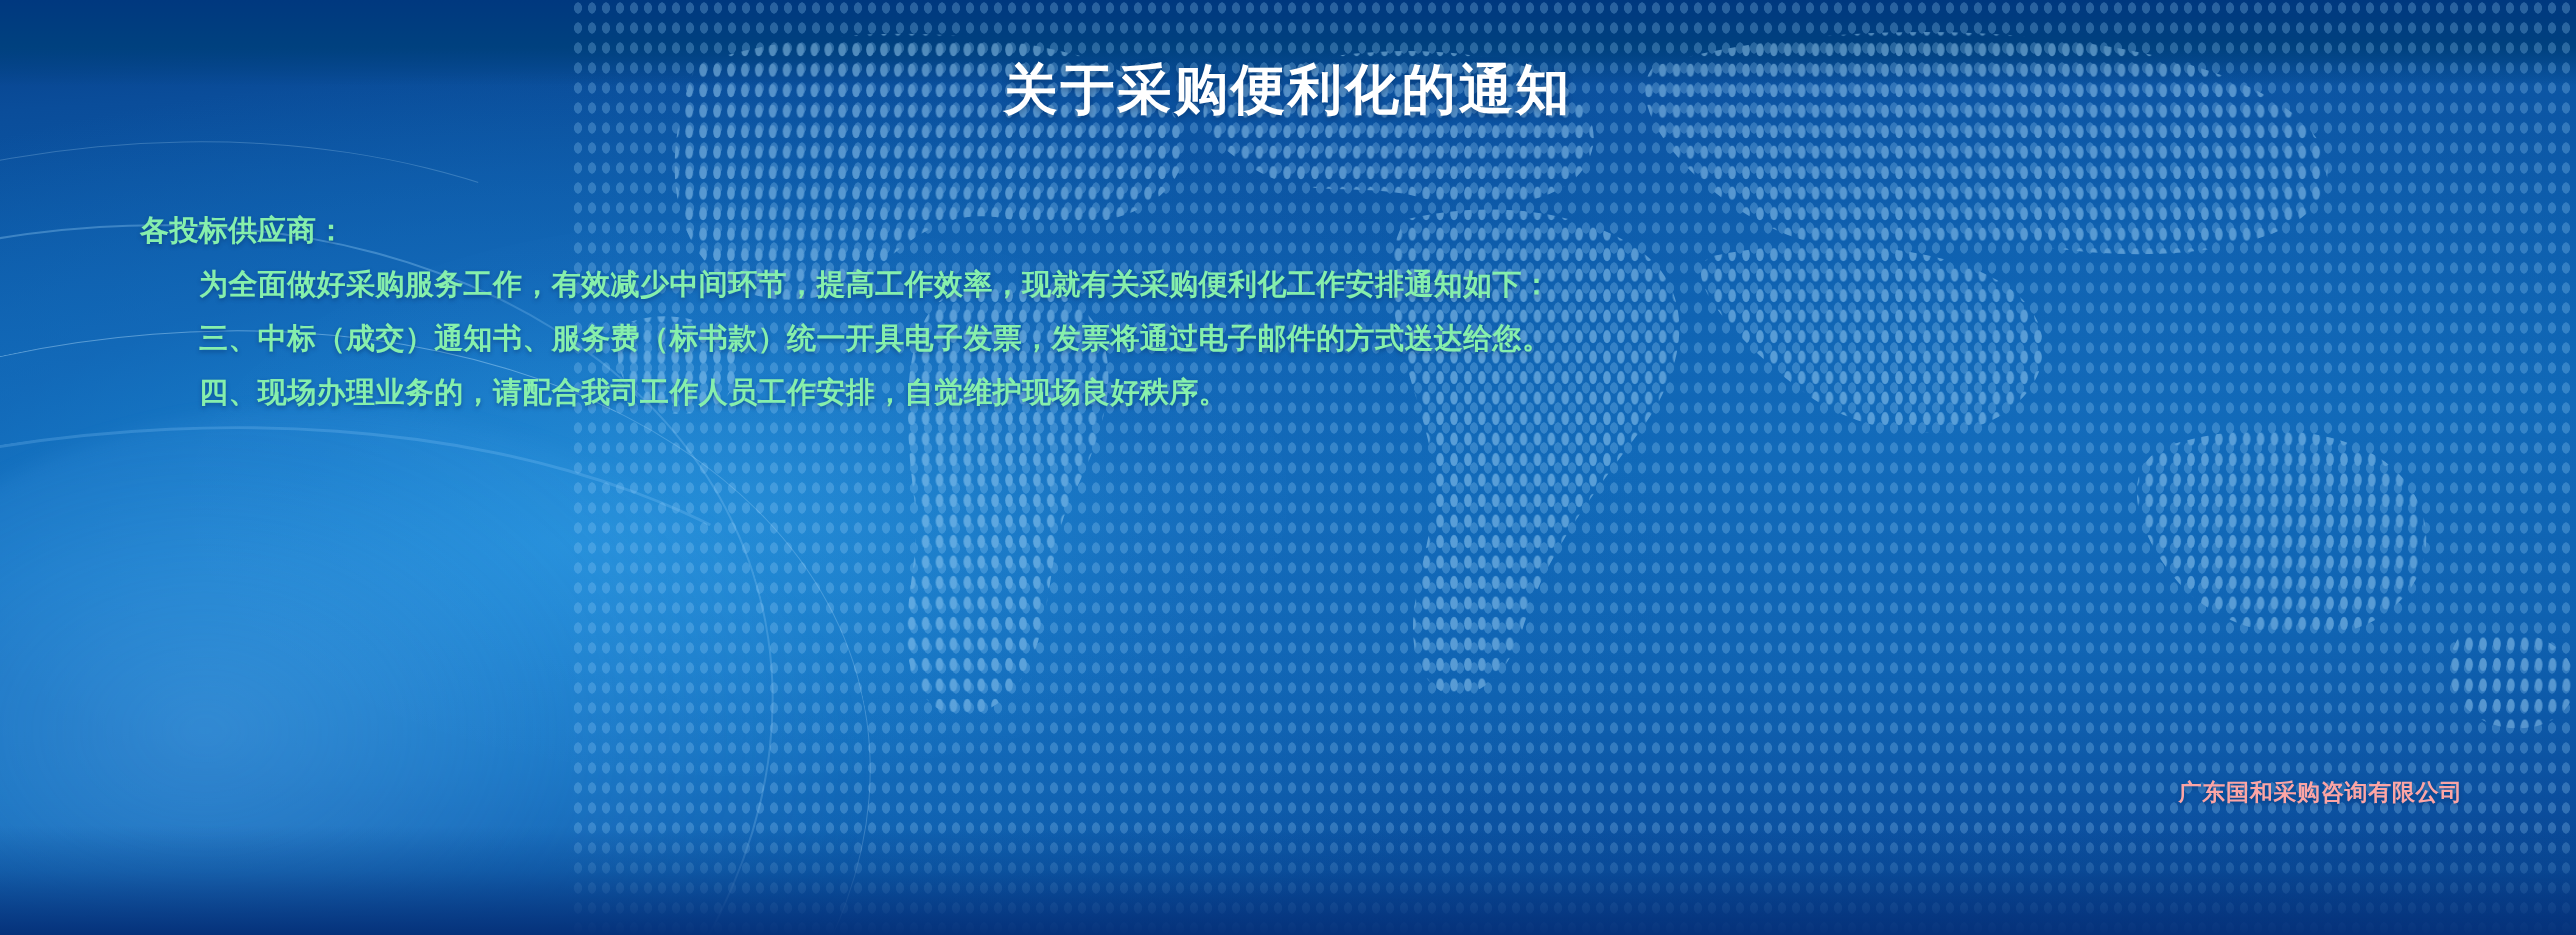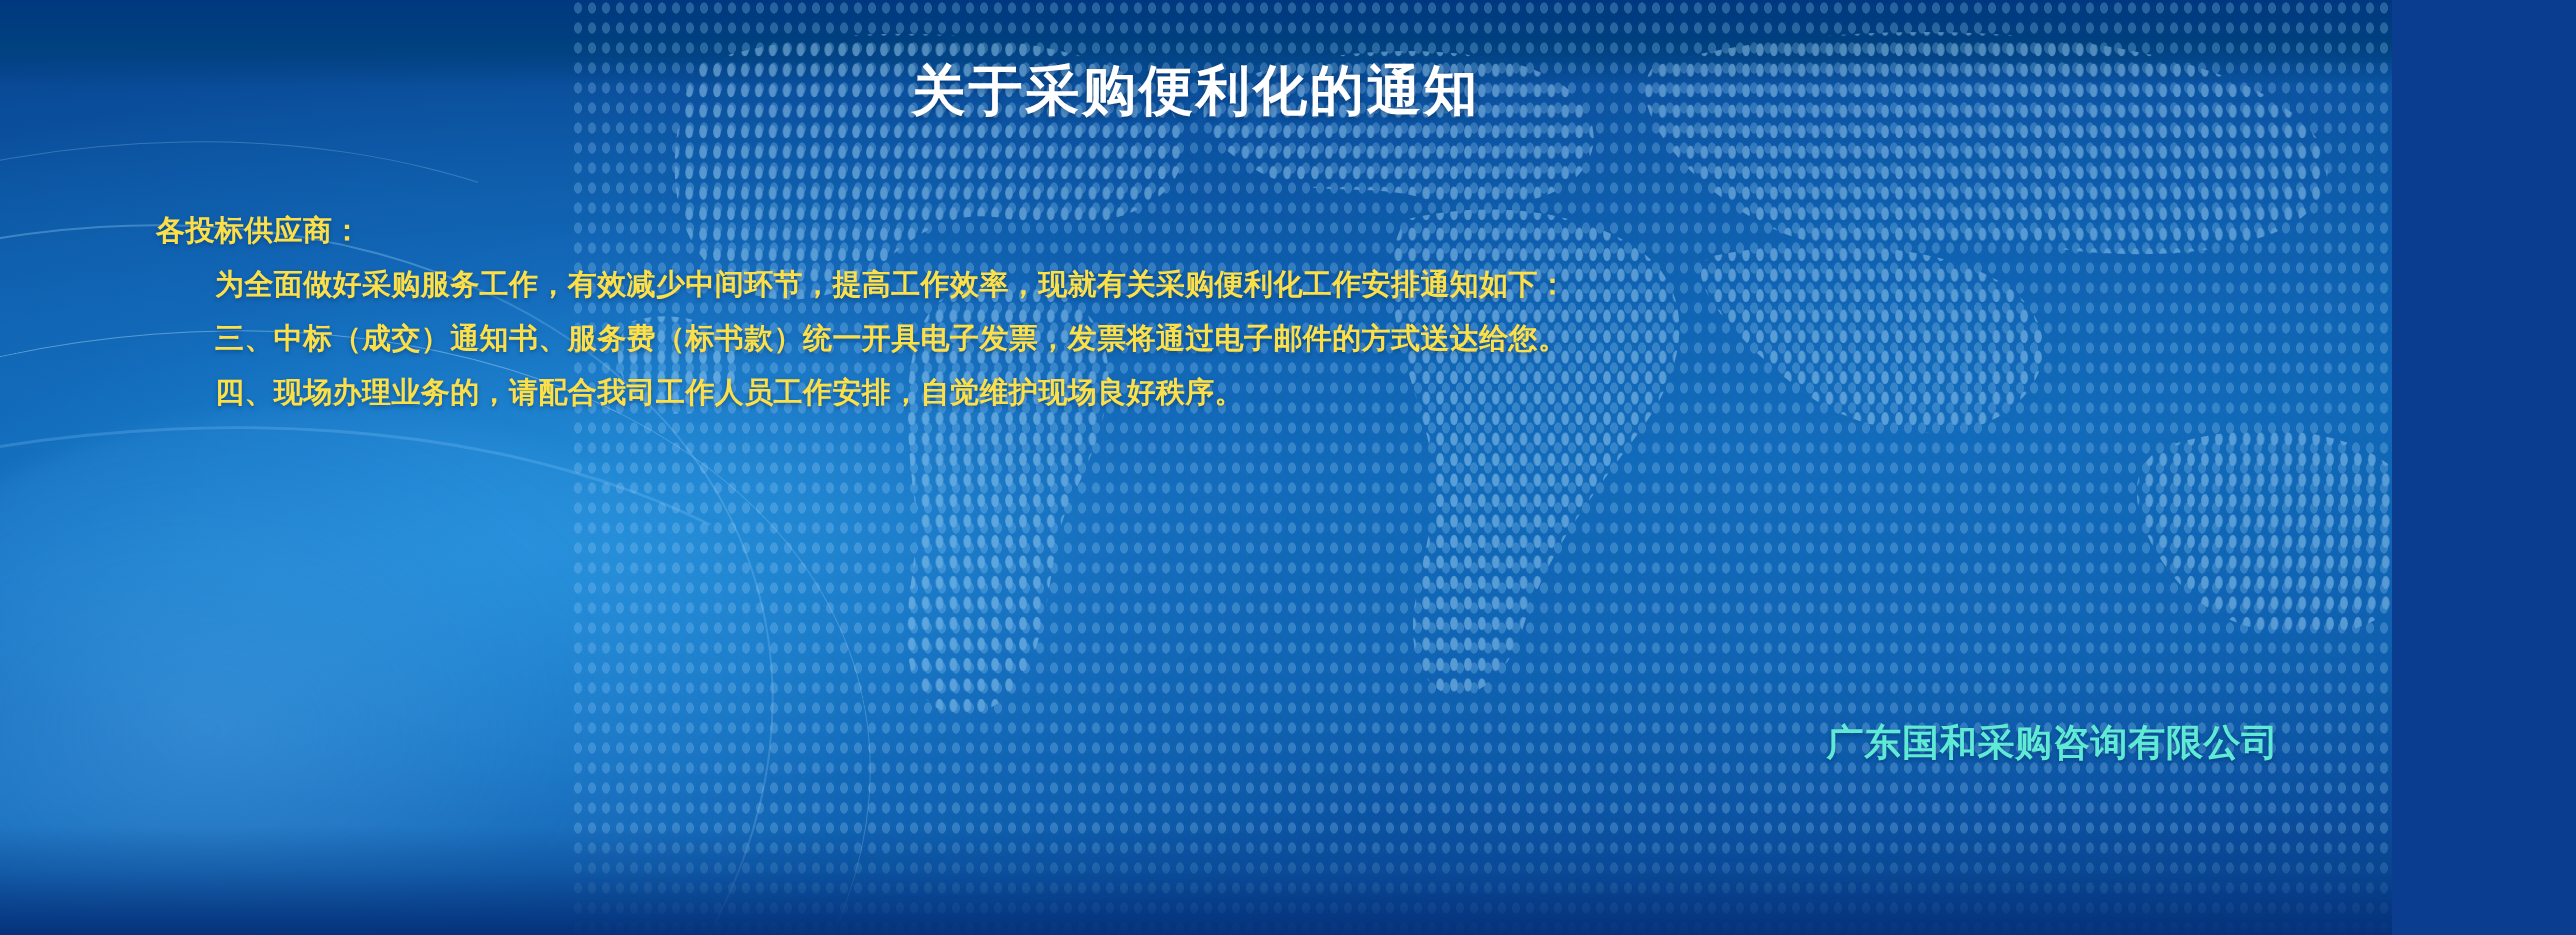--- a/index.html
+++ b/index.html
@@ -2,24 +2,24 @@
 <html style="font-size:11.7px"><head>
 <meta charset="utf-8">
 <style>
   html, body {
     margin: 0;
     padding: 0;
     background: #0a3d8f;
   }
   #banner {
     position: relative;
-    width: 2392px;
+    width: 2576px;
     height: 936px;
     overflow: hidden;
-    font-family: Liberation Sans, sans-serif;
+    font-family: Liberation Serif, serif;
     background: #0b59a8;
   }
 
   
   .bg-base {
     position: absolute; inset: 0;
     background:
       radial-gradient(ellipse 60% 70% at 22% 58%, rgba(30,140,215,0.95) 0%, rgba(22,110,190,0.55) 42%, rgba(10,70,150,0.0) 72%),
       radial-gradient(ellipse 70% 90% at 78% 50%, rgba(20,105,185,0.80) 0%, rgba(12,75,155,0.35) 50%, rgba(8,55,130,0.0) 80%),
       linear-gradient(176deg, #063c86 0%, #0a4d9a 10%, #0d62b0 32%, #1076c4 52%, #0e68b6 72%, #0a4f9e 88%, #06367e 100%);
@@ -104,45 +104,45 @@
     text-align: center;
     color: #ffffff;
     font-size: 54px;
     font-weight: bold;
     letter-spacing: 2.9px;
     line-height: 1;
     text-shadow: 0 2.2px 7.3px rgba(0,30,70,0.45);
   }
   .body-block {
     position: absolute;
-    left: 156px;
+    left: 140px;
     right: 113px;
     top: 203px;
-    color: #fde047;
+    color: #86efac;
     font-size: 29px;
     font-weight: bold;
     line-height: 54px;
     letter-spacing: 0.4px;
     text-shadow: 0 1.5px 4.4px rgba(0,35,85,0.40);
   }
   .body-block p {
     margin: 0;
     text-align: justify;
     text-justify: inter-ideograph;
   }
   .indent { text-indent: 59px; }
   .indent-thanks { text-indent: 29px; }
 
   .signature {
     position: absolute;
     right: 113px;
-    top: 718px;
+    top: 768px;
     text-align: right;
-    color: #5eead4;
-    font-size: 37px;
+    color: #fca5a5;
+    font-size: 23px;
     font-weight: bold;
     line-height: 50px;
     letter-spacing: 0.7px;
     text-shadow: 0 1.5px 4.4px rgba(0,35,85,0.40);
   }
   .signature div { white-space: nowrap; }
 </style>
 </head>
 <body>
 

